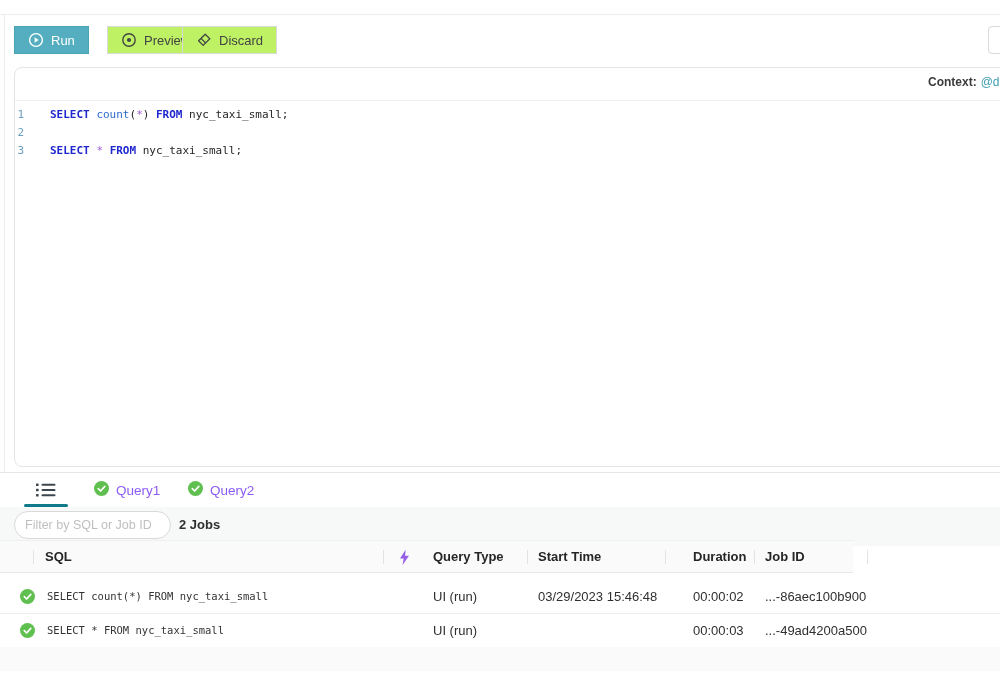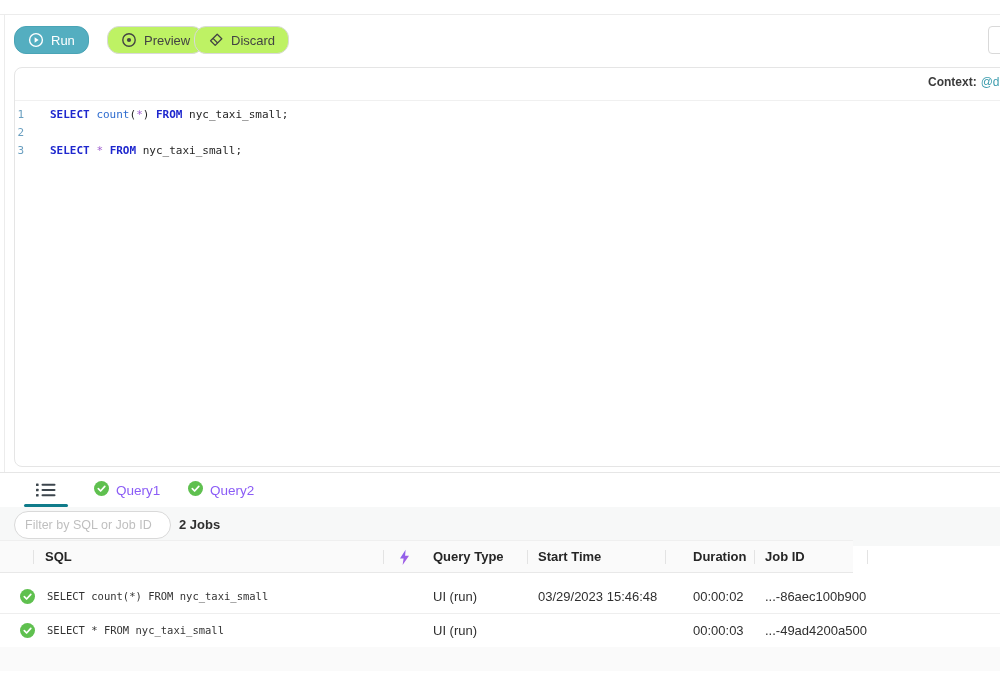--- a/index.html
+++ b/index.html
@@ -6,25 +6,25 @@
   html,body { background:#fff; }
   .screen {
     position:relative; width:1000px; height:675px; background:#fff;
     overflow:hidden; font-family:"Liberation Sans", sans-serif; color:#2f2f2f;
   }
   .hairline-top { position:absolute; left:0; top:14px; width:1000px; height:1px; background:#ececec; }
   .hairline-left { position:absolute; left:4px; top:14px; width:1px; height:458px; background:#ececec; }
 
   
   .btn { position:absolute; top:26px; height:28px; display:flex; align-items:center; gap:7px;
-         border-radius:12px; font-size:13px; cursor:pointer; padding:0 13px; }
+         border-radius:0; font-size:13px; cursor:pointer; padding:0 13px; }
   .btn-run { left:14px; background:#54aec0; border:1px solid #4aa4b6; color:#fff; }
   .btn-plain { background:#bef264; border:1px solid #d9d9d9; color:#434343; }
   .btn-preview { left:107px; }
-  .btn-discard { left:194px; }
+  .btn-discard { left:182px; }
   .btn-partial { position:absolute; left:988px; top:26px; width:22px; height:28px;
                  background:#fff; border:1px solid #d9d9d9; border-radius:4px; }
   .btn svg { display:block; }
 
   
   .editor-panel { position:absolute; left:14px; top:67px; width:1000px; height:400px;
                   background:#fff; border:1px solid #e5e5e5; border-radius:8px; }
   .context-bar { position:absolute; left:0; top:0; width:100%; height:33px; border-bottom:1px solid #f0f0f0; }
   .context-text { position:absolute; left:928px; top:75px; font-size:12px; color:#3b3b3b; font-weight:700; white-space:nowrap; }
   .context-text a { color:#3d9dae; text-decoration:none; font-weight:400; margin-left:4px; }

